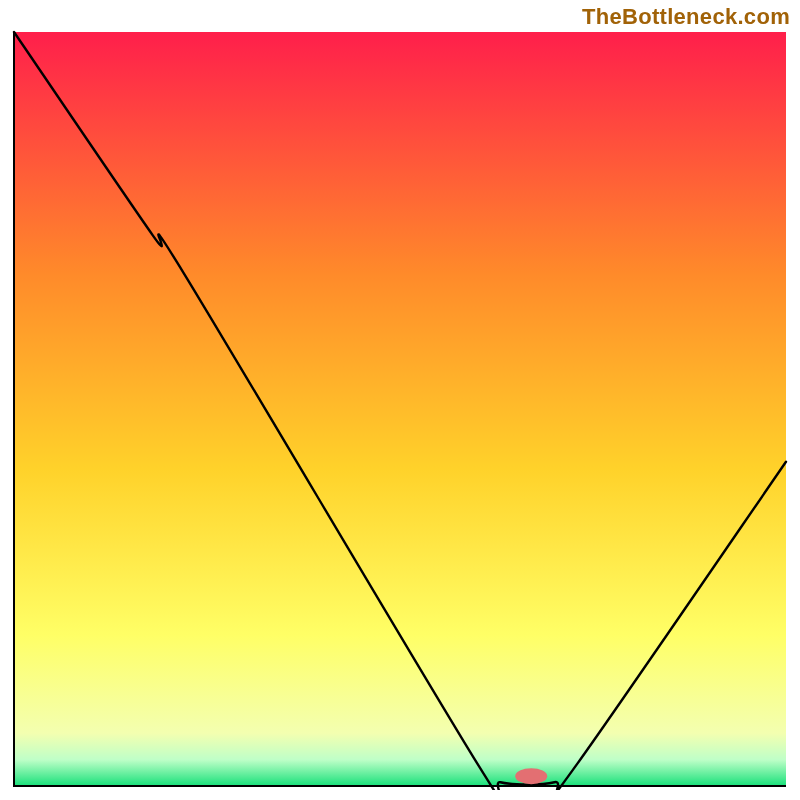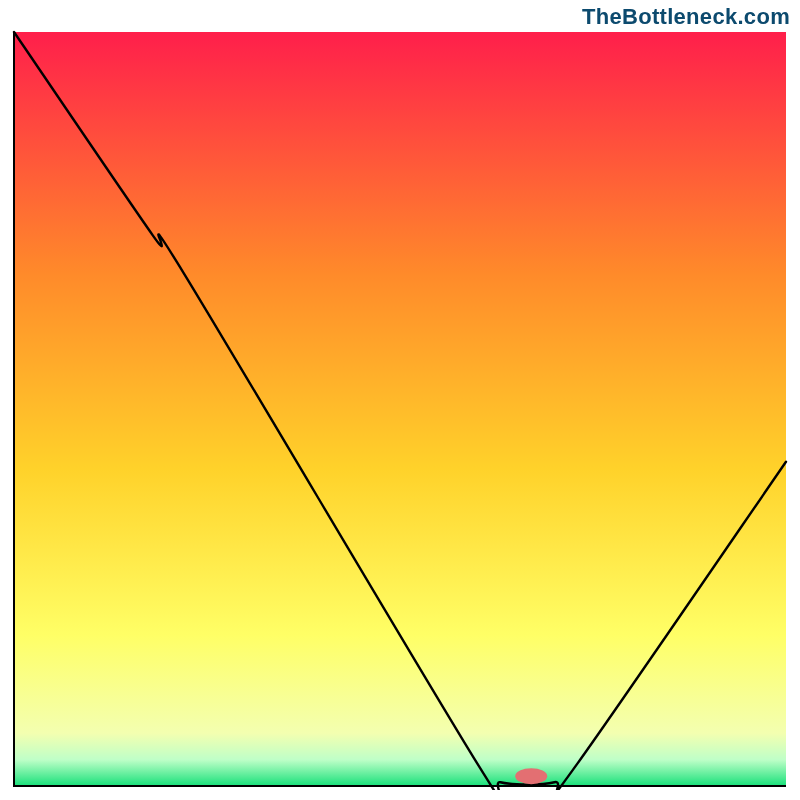--- a/index.html
+++ b/index.html
@@ -8,21 +8,21 @@
     width: 800px;
     height: 800px;
     background: #ffffff;
     font-family: Arial, Helvetica, sans-serif;
     position: relative;
   }
   .attribution {
     position: absolute;
     top: 4px;
     right: 10px;
-    color: #0c4a6e;
+    color: #a16207;
     font-size: 22px;
     font-weight: 600;
     letter-spacing: 0.3px;
   }
   .plot-wrap {
     position: absolute;
     left: 10px;
     top: 30px;
     width: 780px;
     height: 760px;

